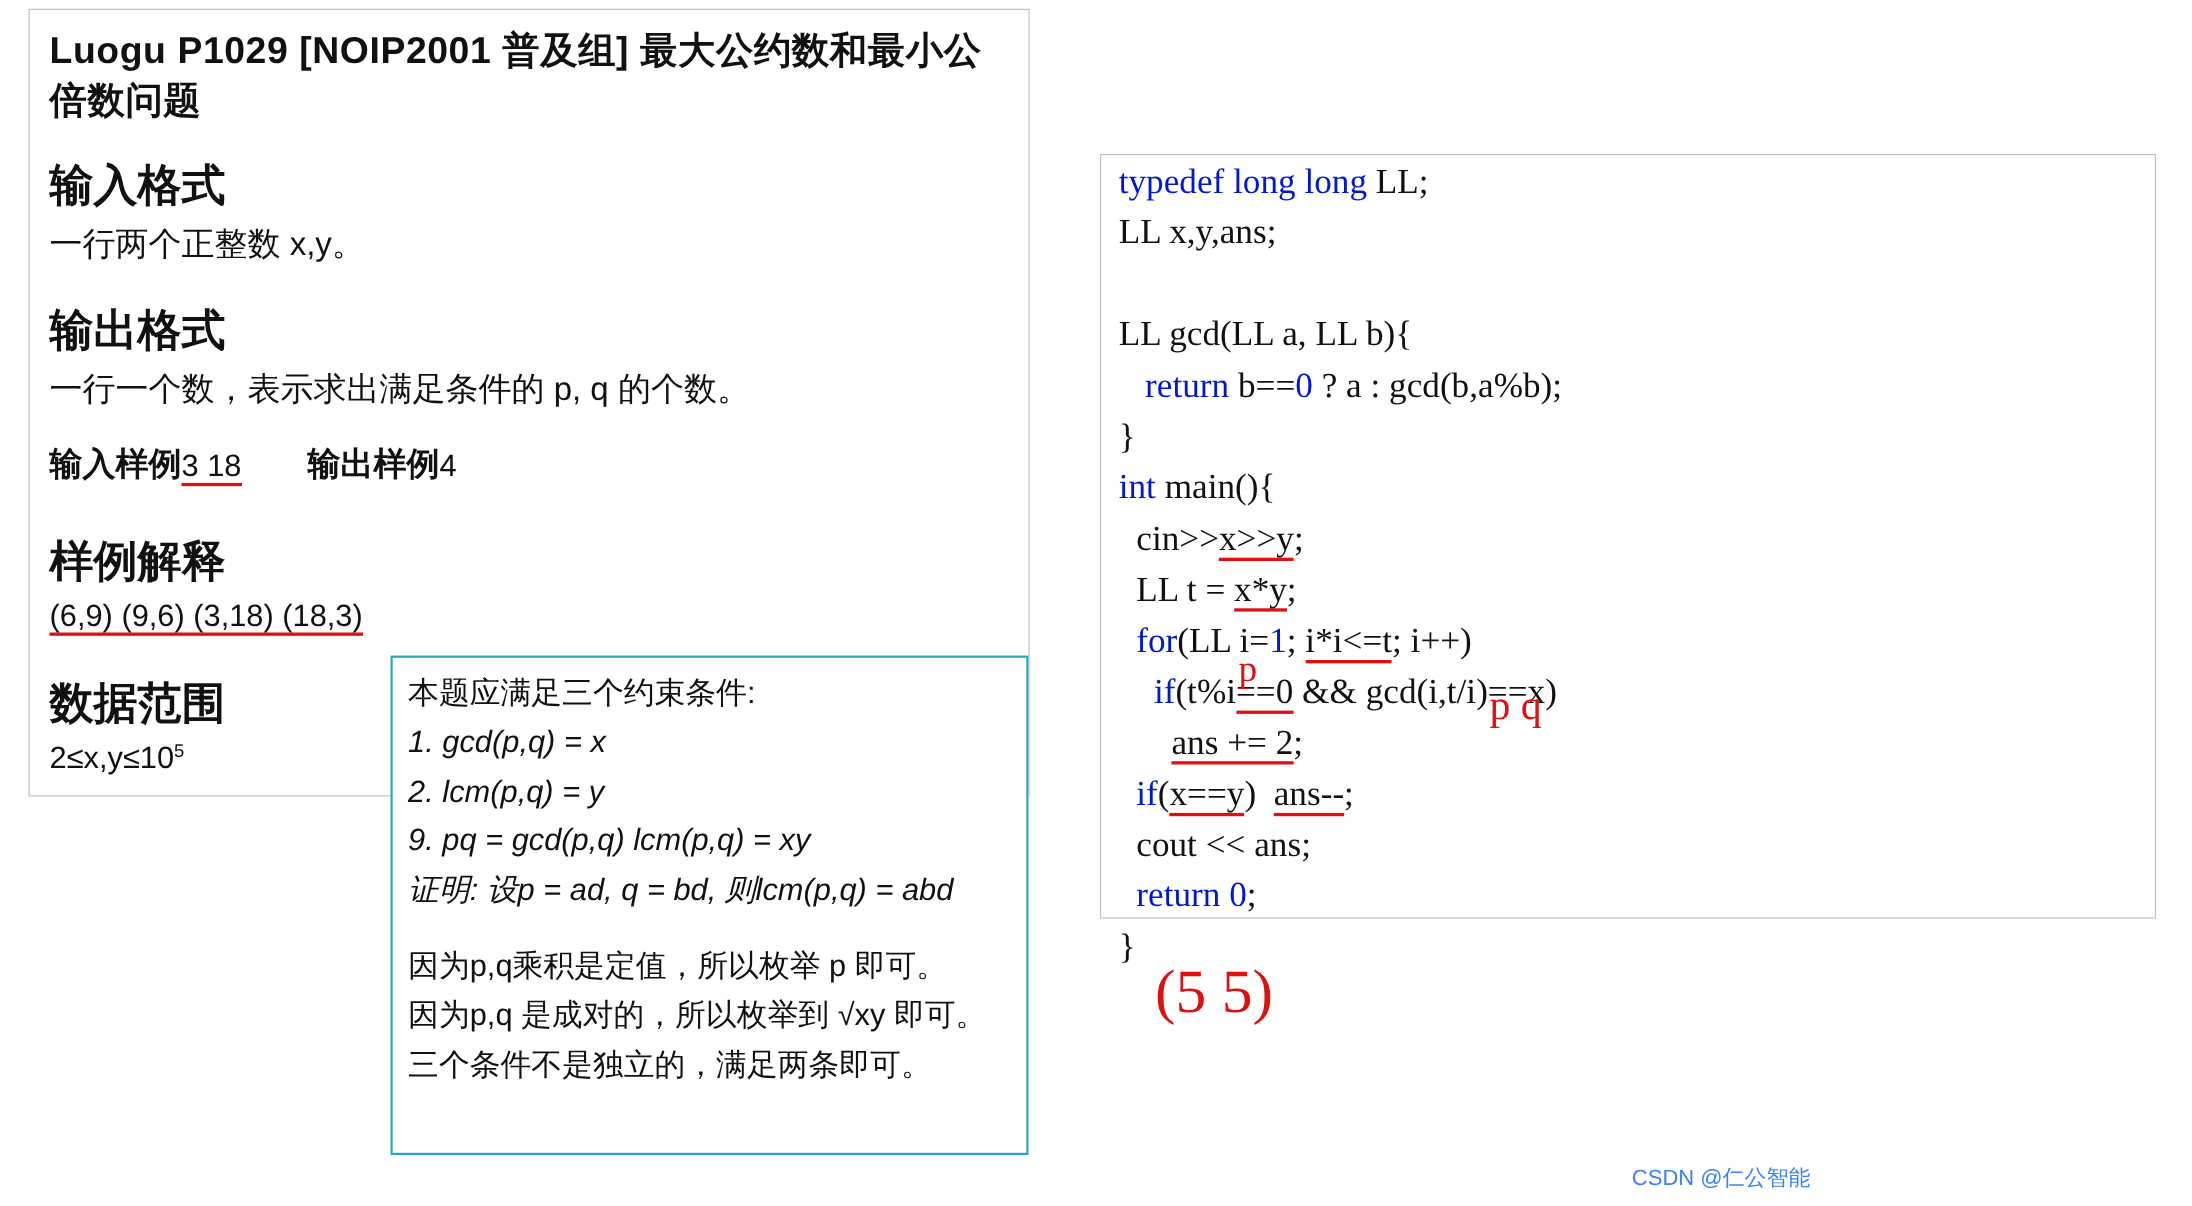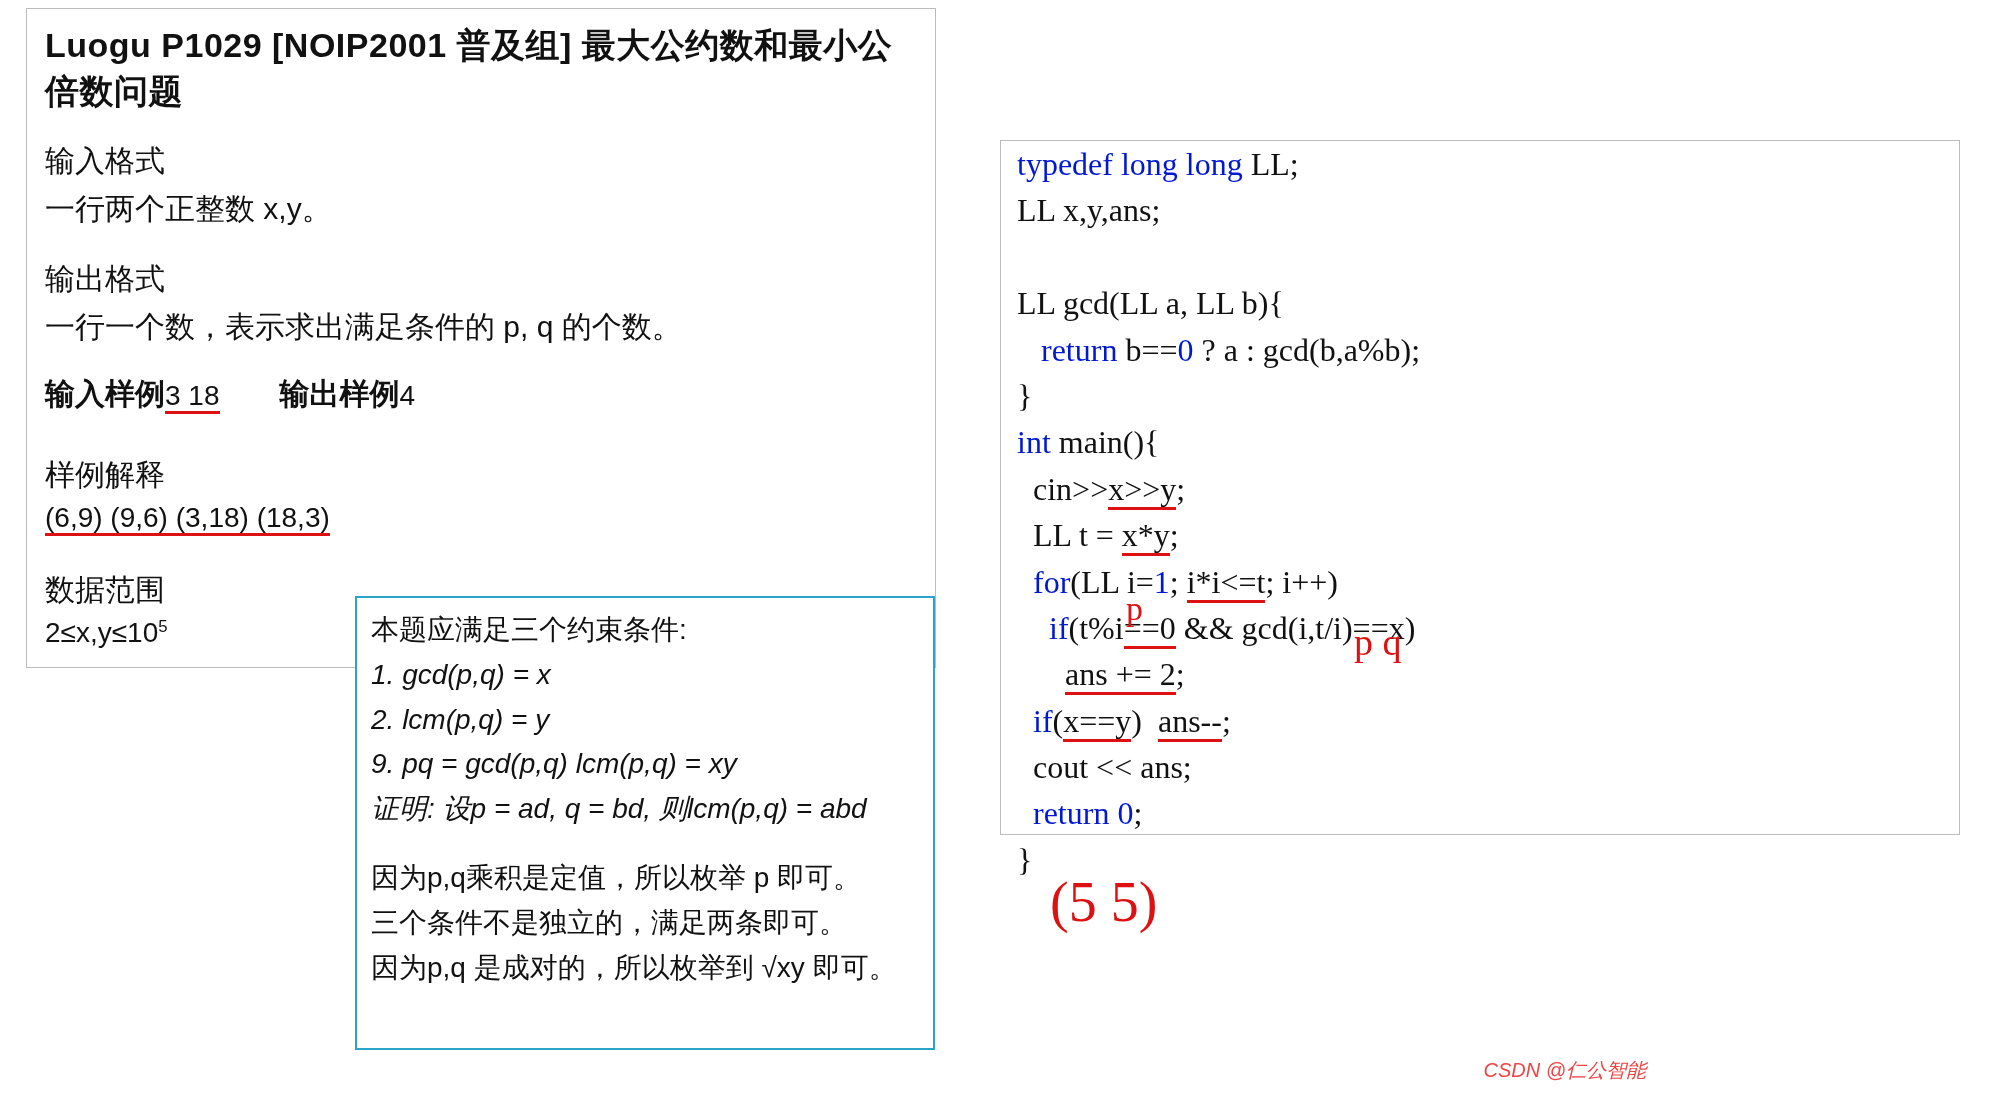--- a/index.html
+++ b/index.html
@@ -1,31 +1,31 @@
 <!DOCTYPE html>
 <html><head>
 <meta charset="utf-8">
 <style>
   html,body{margin:0;padding:0;background:#fff;font-family:"Microsoft YaHei","PingFang SC",Arial,sans-serif;color:#111;}
   .page{width:1676px;height:1096px;position:relative;box-sizing:border-box;}
   .problem{position:absolute;left:26px;top:8px;width:910px;border:1px solid #bcbcbc;padding:14px 18px 18px 18px;box-sizing:border-box;background:#fff;}
   .title{font-size:34px;font-weight:700;letter-spacing:0.5px;}
   .body{font-size:30px;line-height:1.55;margin-top:28px;}
-  .sec-h{font-weight:400;margin-top:26px;font-size:30px;}
+  .sec-h{font-weight:700;margin-top:26px;font-size:40px;}
   .row{display:flex;gap:60px;margin-top:24px;}
   .col{display:flex;flex-direction:row;}
   .samp-h{font-weight:700;font-size:30px;}
   .samp-v{font-size:28px;margin-top:6px;}
   .explain-box{position:absolute;left:355px;top:596px;width:580px;height:454px;border:2px solid #2aa3c9;background:#fff;padding:10px 14px;box-sizing:border-box;font-size:28px;line-height:1.6;font-style:italic;}
   .explain-box .h{font-style:normal;}
   .underline-red{border-bottom:3px solid #d11;}
   .code{position:absolute;left:1000px;top:140px;width:960px;height:695px;border:1px solid #bcbcbc;background:#fff;padding:0 16px;box-sizing:border-box;font-family:Liberation Serif, serif;font-size:32px;line-height:1.45;white-space:pre;}
   .kw{color:#0018d2;}
   .red-und{border-bottom:3px solid #d11;}
-  .watermark{position:absolute;right:30px;bottom:12px;color:#ef4444;font-size:20px;font-style:italic;}
+  .watermark{position:absolute;right:30px;bottom:12px;color:#3b82f6;font-size:20px;}
   .hand{position:absolute;font-family:"Comic Sans MS",cursive;color:#d11;font-size:42px;}
   sup{font-size:0.6em;}
 </style>
 </head>
 <body>
 
 <div class="page">
 
   <div class="problem">
     <div class="title">Luogu P1029 [NOIP2001 普及组] 最大公约数和最小公倍数问题</div>
@@ -55,22 +55,22 @@
   </div>
 
   <div class="explain-box">
     <div class="h">本题应满足三个约束条件:</div>
     <div>1.  gcd(p,q) = x</div>
     <div>2.  lcm(p,q) = y</div>
     <div>9.  pq = gcd(p,q) lcm(p,q) = xy</div>
     <div>证明:  设p = ad, q = bd, 则lcm(p,q) = abd</div>
     <div style="height:24px"></div>
     <div class="h">因为p,q乘积是定值，所以枚举 p 即可。</div>
+    <div class="h">因为p,q 是成对的，所以枚举到 √xy 即可。</div>
     <div class="h">三个条件不是独立的，满足两条即可。</div>
-    <div class="h">因为p,q 是成对的，所以枚举到 √xy 即可。</div>
   </div>
 
   <div class="code"><span class="kw">typedef long long</span><span> LL;</span>
 <span>LL x,y,ans;</span>
 <span></span>
 <span>LL gcd(LL a, LL b){</span>
 <span>   </span><span class="kw">return</span><span> b==</span><span class="kw">0</span><span> ? a : gcd(b,a%b);</span>
 <span>}</span>
 <span class="kw">int</span><span> main(){</span>
 <span>  cin&gt;&gt;</span><span class="red-und">x&gt;&gt;y</span><span>;</span>

